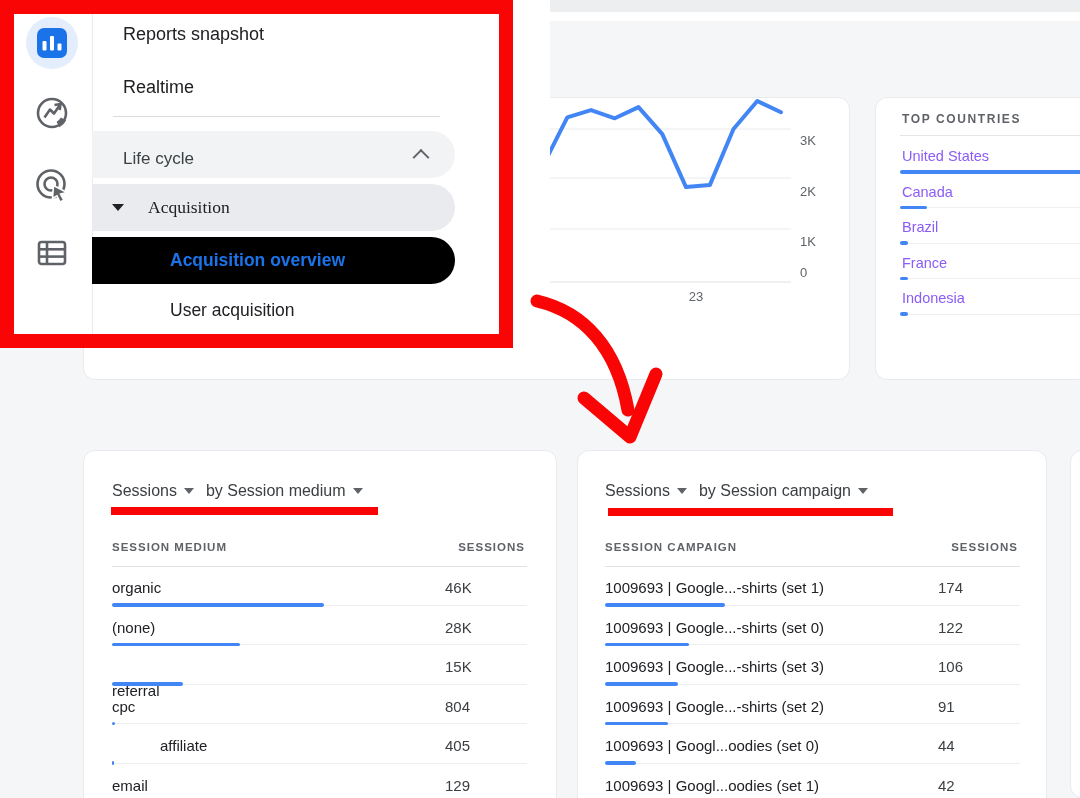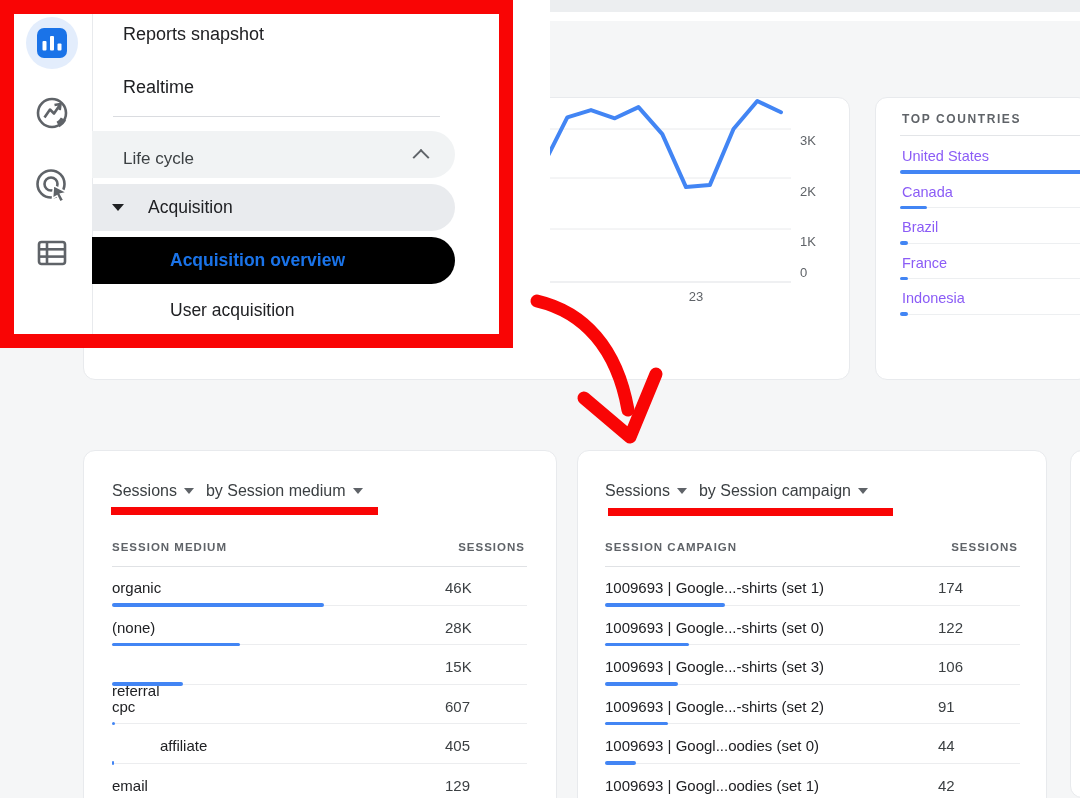--- a/index.html
+++ b/index.html
@@ -26,21 +26,21 @@
     position:absolute;left:123px;height:40px;display:flex;align-items:center;
     font-size:18px;color:#202124;cursor:pointer;white-space:nowrap;
   }
   .nav-divider{left:113px;top:116px;width:327px;height:1px;background:#dadce0;}
   .pill{
     position:absolute;left:92px;width:363px;height:47px;
     border-radius:0 24px 24px 0;display:flex;align-items:center;
     box-sizing:border-box;cursor:pointer;white-space:nowrap;
   }
   .pill-lifecycle{top:131px;background:#f1f3f4;color:#3c4043;font-size:17px;}
-  .pill-acquisition{top:184px;background:#e9ebee;color:#202124;font-size:17.5px;}
+  .pill-acquisition{top:184px;background:#e9ebee;color:#202124;font-size:17.5px;font-family:Liberation Serif, serif;}
   .pill-overview{top:237px;background:#000000;color:#1a73e8;font-size:17.5px;font-weight:bold;}
   .chevron-up{
     position:absolute;right:28px;top:19px;width:10px;height:10px;
     border-left:2.5px solid #5f6368;border-top:2.5px solid #5f6368;
     transform:rotate(45deg) translate(1px,1px);
   }
   .tri-down-dark{
     width:0;height:0;border-left:6px solid transparent;border-right:6px solid transparent;
     border-top:7px solid #202124;position:absolute;left:20px;top:20px;
   }
@@ -155,21 +155,21 @@
       <div class="t-bar" style="left: 28px; top: 152px; width: 212px;"></div>
       <div class="t-label" style="left: 28px; top: 167.5px;">(none)</div>
       <div class="t-value" style="right: 31px; top: 167.5px;">28K</div>
       <div class="t-track" style="left: 28px; top: 193px; width: 415px;"></div>
       <div class="t-bar" style="left: 28px; top: 191.5px; width: 128px;"></div>
       <div class="t-label" style="left: 28px; top: 207px; margin-top: 24px;">referral</div>
       <div class="t-value" style="right: 31px; top: 207px;">15K</div>
       <div class="t-track" style="left: 28px; top: 232.5px; width: 415px;"></div>
       <div class="t-bar" style="left: 28px; top: 231px; width: 71px;"></div>
       <div class="t-label" style="left: 28px; top: 246.5px;">cpc</div>
-      <div class="t-value" style="right: 31px; top: 246.5px;">607</div>
+      <div class="t-value" style="right: 31px; top: 246.5px;">804</div>
       <div class="t-track" style="left: 28px; top: 272px; width: 415px;"></div>
       <div class="t-bar" style="left: 28px; top: 270.5px; width: 3px;"></div>
       <div class="t-label" style="left: 28px; top: 286px; margin-left: 48px;">affiliate</div>
       <div class="t-value" style="right: 31px; top: 286px;">405</div>
       <div class="t-track" style="left: 28px; top: 311.5px; width: 415px;"></div>
       <div class="t-bar" style="left: 28px; top: 310px; width: 2px;"></div>
       <div class="t-label" style="left: 28px; top: 325.5px;">email</div>
       <div class="t-value" style="right: 31px; top: 325.5px;">129</div>
     </div>
 </div>

